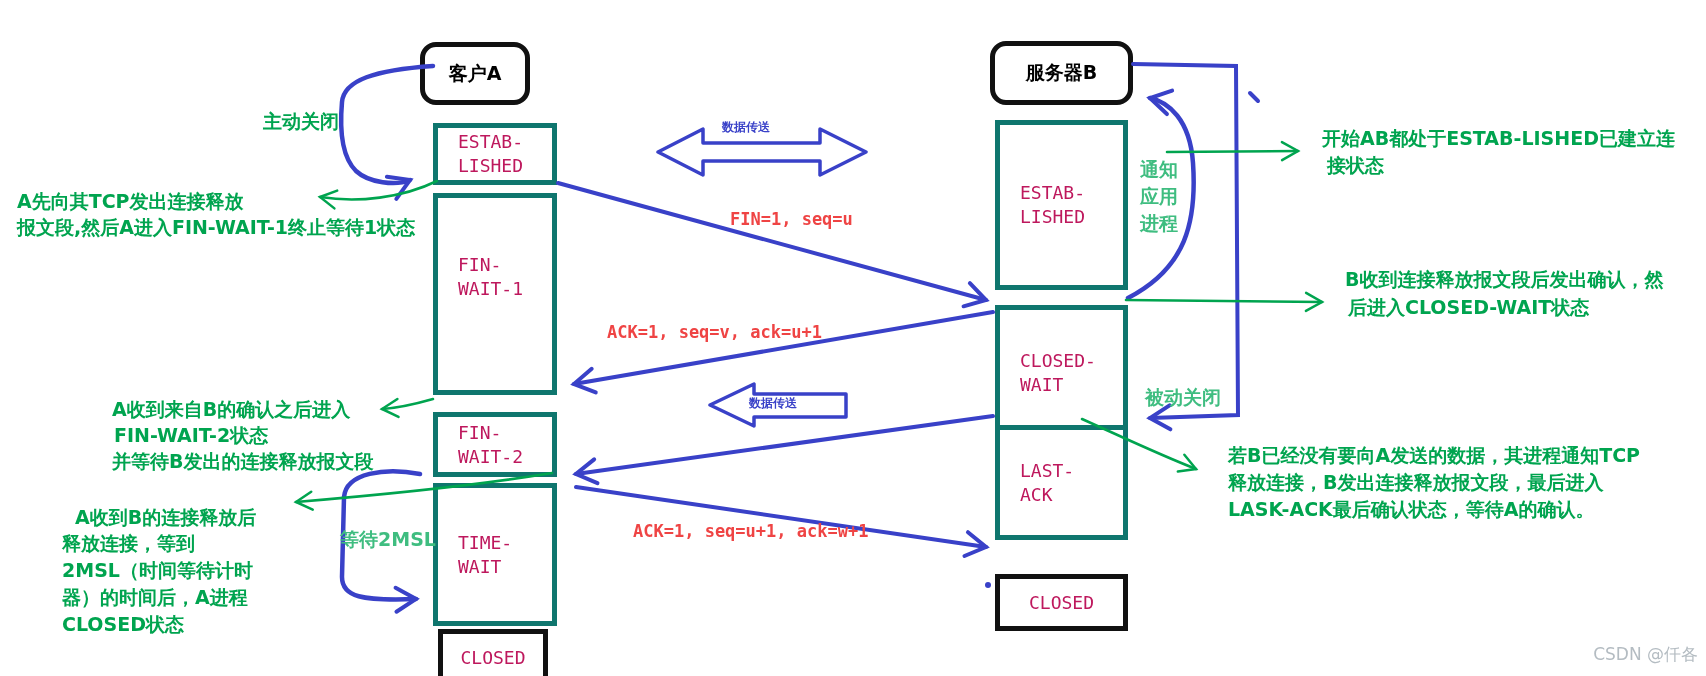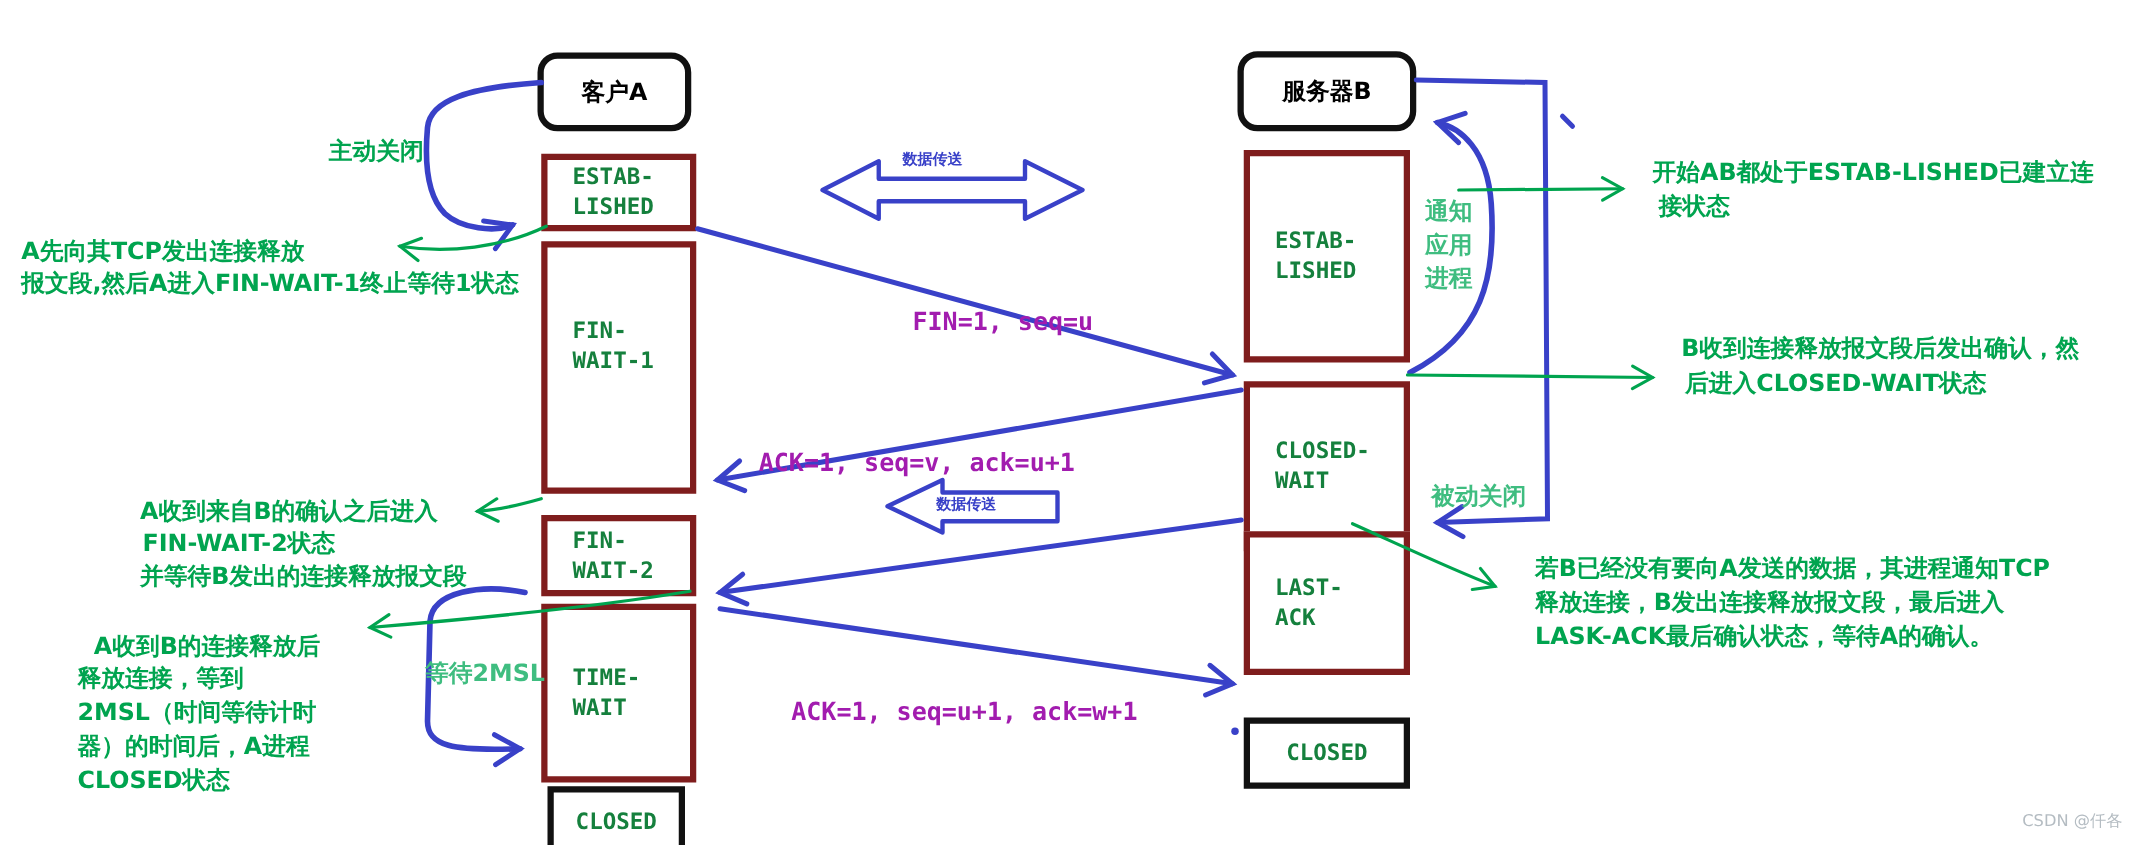--- a/index.html
+++ b/index.html
@@ -1,44 +1,44 @@
 <!DOCTYPE html>
 <html><head>
 <meta charset="utf-8">
 <style>
   html,body{margin:0;padding:0;background:#fff;}
   .stage{position:relative;width:1706px;height:676px;background:#fff;overflow:hidden;
          font-family:"DejaVu Sans",sans-serif;}
   .stage svg.lines{position:absolute;left:0;top:0;z-index:3;pointer-events:none;}
 
-  .state-box{position:absolute;z-index:1;background:#fff;border:5px solid #7f1d1d;
+  .state-box{position:absolute;z-index:1;background:#fff;border:5px solid #0f766e;
              box-sizing:border-box;display:flex;flex-direction:column;justify-content:center;
-             padding-left:20px;font-family:"DejaVu Sans Mono",monospace;font-weight:bold;
-             font-size:18px;line-height:24px;color:#15803d;}
+             padding-left:20px;font-family:"DejaVu Sans Mono",monospace;font-weight:normal;
+             font-size:18px;line-height:24px;color:#be185d;}
   .state-box.black{border-color:#111;}
   .state-box.centered{padding-left:0;align-items:center;margin-top:23px;}
 
   .title-box{position:absolute;z-index:1;background:#fff;border:5px solid #111;border-radius:16px;
              box-sizing:border-box;display:flex;align-items:center;justify-content:center;
              font-weight:bold;font-size:19px;color:#000;}
 
   .note{position:absolute;z-index:4;font-weight:bold;font-size:19px;line-height:22px;
         color:#00a44f;white-space:nowrap;}
   .note.light{color:#3fbd80;text-align:center;}
   .msg{position:absolute;z-index:4;font-family:"DejaVu Sans Mono",monospace;font-weight:bold;
-       font-size:20px;color:#a21caf;white-space:nowrap;margin-top:36px;}
+       font-size:17px;color:#ef4444;white-space:nowrap;}
   .dt-label{position:absolute;z-index:4;font-weight:bold;font-size:12px;color:#3941c8;white-space:nowrap;}
-  .watermark{position:absolute;z-index:5;right:8px;bottom:10px;font-size:13px;color:#b4bcc2;}
+  .watermark{position:absolute;z-index:5;right:8px;bottom:10px;font-size:17px;color:#b4bcc2;}
 </style>
 </head>
 <body>
 
 <div class="stage">
 
-  <div class="title-box" style="left:430px;top:42px;width:123px;height:63px">
+  <div class="title-box" style="left:420px;top:42px;width:110px;height:63px">
     <span>客户A</span>
   </div>
 
   <div class="state-box" style="left:433px;top:123px;width:124px;height:62px">
     <div>ESTAB-</div>
     <div>LISHED</div>
   </div>
 
   <div class="state-box" style="left:433px;top:193px;width:124px;height:202px;justify-content:flex-start;padding-top:55px">
     <div>FIN-</div>

